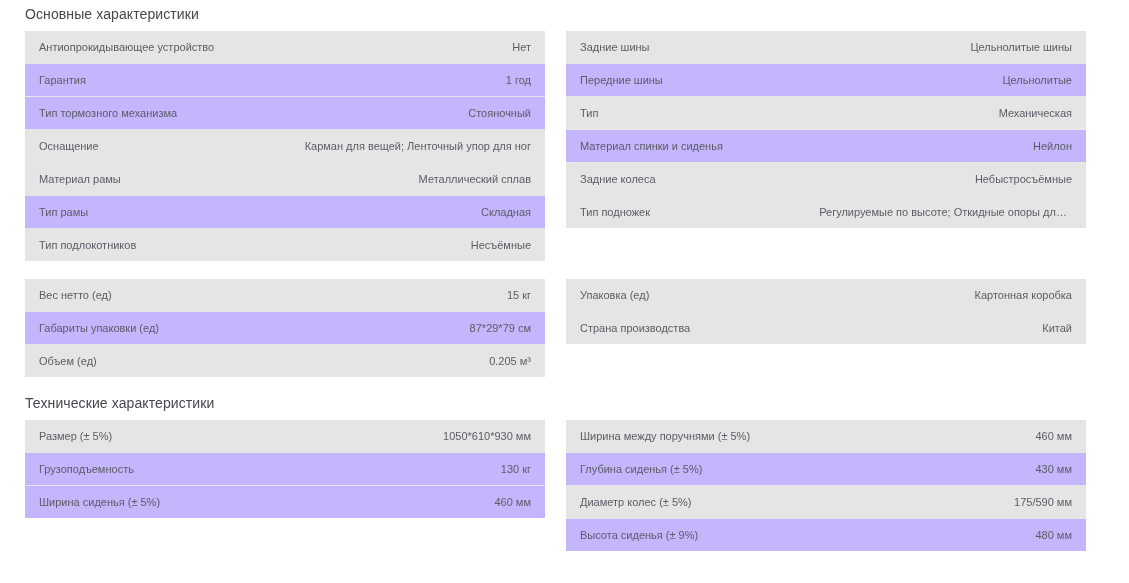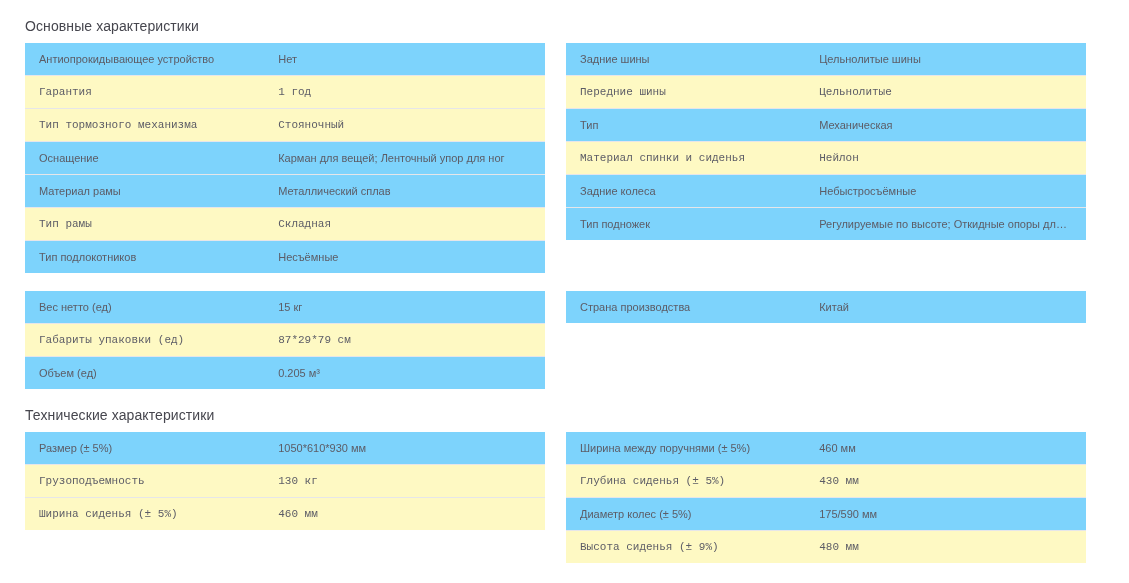--- a/index.html
+++ b/index.html
@@ -13,21 +13,21 @@
     height: 583px;
     font-family: "Liberation Sans", "DejaVu Sans", sans-serif;
     -webkit-font-smoothing: antialiased;
     overflow: hidden;
     position: relative;
   }
 
   .page {
     position: relative;
     width: 1129px;
-    padding-top: 18px;
+    padding-top: 6px;
     box-sizing: border-box;
   }
 
   .spec-section {
     position: relative;
     margin: 0 0 0 0;
   }
   .spec-section + .spec-section {
     margin-top: 18px;
   }
@@ -56,25 +56,24 @@
     flex: 0 0 520px;
     border-collapse: collapse;
     table-layout: fixed;
     background: #ffffff;
   }
 
   .spec-row {
     height: 32px;
   }
   .spec-row.odd-row {
-    background: #7dd3fc;
+    background: #e5e5e5;
   }
   .spec-row.even-row {
-    background: #fef9c3;
-    font-family: Liberation Mono, monospace;
+    background: #c4b5fd;
   }
   .spec-row + .spec-row .spec-label,
   .spec-row + .spec-row .spec-value {
     border-top: 1px solid #e6e6e9;
   }
 
   .spec-label,
   .spec-value {
     font-size: 11px;
     line-height: 14px;
@@ -87,21 +86,21 @@
     text-overflow: ellipsis;
   }
 
   .spec-label {
     text-align: left;
     padding-left: 14px;
     width: 46%;
   }
 
   .spec-value {
-    text-align: left;
+    text-align: right;
     padding-right: 14px;
     color: #5c5c66;
   }
 
   
   .table-wrap {
     width: 520px;
     flex: 0 0 520px;
   }
 </style>
@@ -195,20 +194,24 @@
               <tr class="spec-row odd-row">
                 <td class="spec-label">Объем (ед)</td>
                 <td class="spec-value">0.205 м³</td>
               </tr>
             </tbody>
           </table>
         </div>
         <div class="table-wrap">
           <table class="spec-table">
             <tbody>
+              <tr class="spec-row odd-row">
+                <td class="spec-label">Упаковка (ед)</td>
+                <td class="spec-value">Картонная коробка</td>
+              </tr>
               <tr class="spec-row odd-row">
                 <td class="spec-label">Страна производства</td>
                 <td class="spec-value">Китай</td>
               </tr>
             </tbody>
           </table>
         </div>
       </div>
     </div>
     <div class="spec-section">

